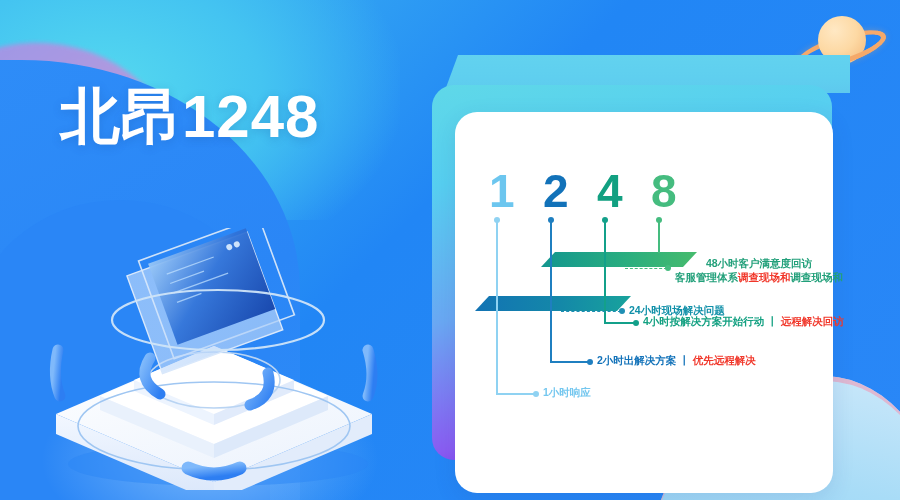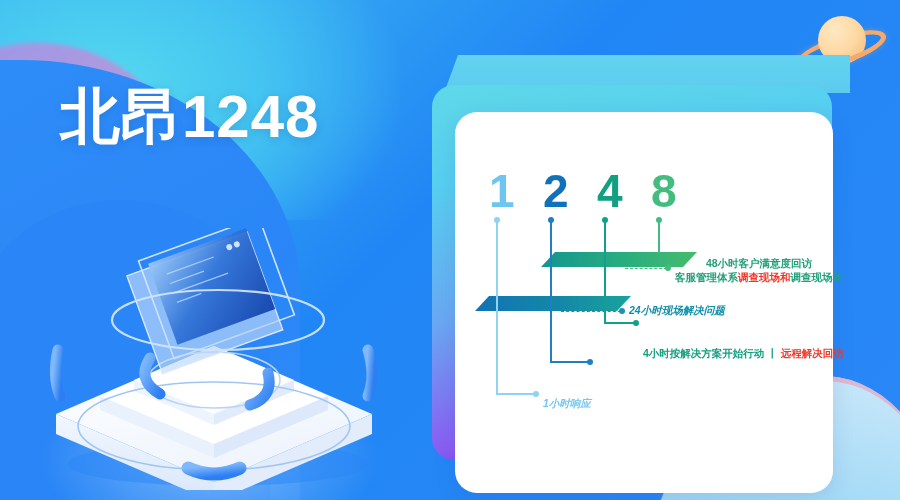--- a/index.html
+++ b/index.html
@@ -273,29 +273,32 @@
       <div class="dash" style="left:106px; top:199px; width:60px; border-color:#1f8fb4;"></div>
       <div class="dot" style="left:164px; top:196px; background:#1f8fb4;"></div>
 
       <div class="lbl" style="left:220px; top:144px;">
         <div class="c-green">48小时客户满意度回访</div>
         <div>
           <span class="c-green">客服管理体系</span><span class="red">调查现场和</span><span class="c-green">调查现场和</span>
         </div>
       </div>
 
-      <div class="lbl c-darkteal" style="left:174px; top:191px;font-style:italic;">
+      <div class="lbl c-darkteal" style="left:174px; top:191px;">
         <span>24小时现场解决问题</span>
       </div>
 
-      <div class="lbl" style="left:188px; top:202px;margin-top:32px;">
+      <div class="lbl" style="left:188px; top:202px;">
         <span class="c-teal">4小时按解决方案开始行动</span><span class="sep c-teal">丨</span><span class="red">远程解决回访</span>
       </div>
 
-
-      <div class="lbl c-lightblue" style="left:88px; top:284px;font-style:italic;">
+      <div class="lbl" style="left:142px; top:241px;">
+        <span class="c-blue">2小时出解决方案</span><span class="sep c-blue">丨</span><span class="red">优先远程解决</span>
+      </div>
+
+      <div class="lbl c-lightblue" style="left:88px; top:273px;">
         <span>1小时响应</span>
       </div>
 
     </div>
   </div>
 
 </div>
 
 </body></html>

